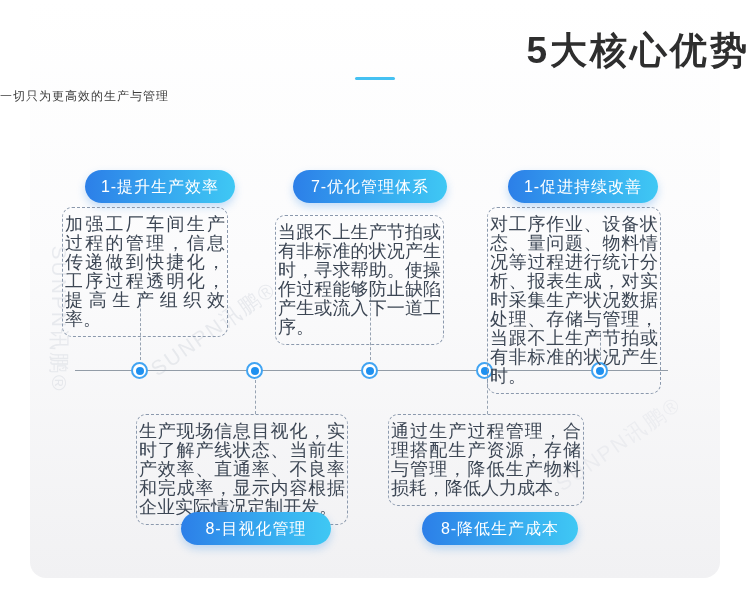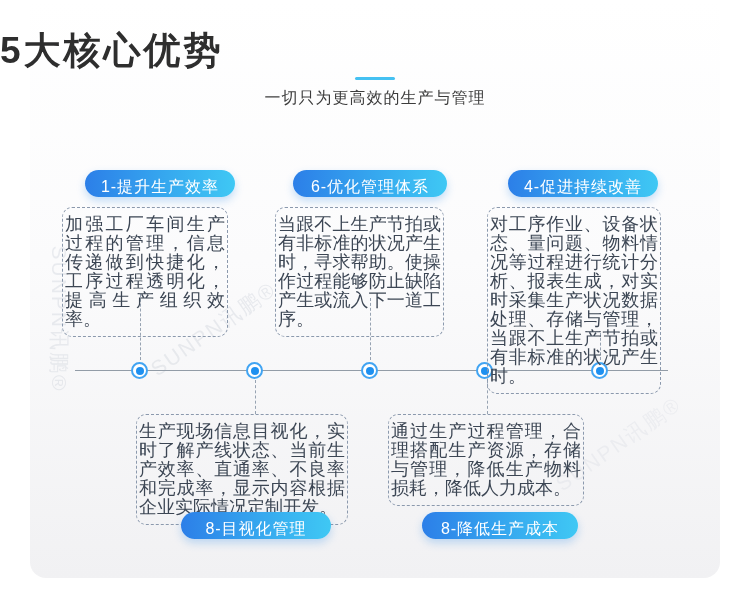--- a/index.html
+++ b/index.html
@@ -7,33 +7,33 @@
     width:750px;height:605px;position:relative;overflow:hidden;
     background:#ffffff;
     font-family:"Liberation Sans","DejaVu Sans",sans-serif;
   }
   .panel{
     position:absolute;left:30px;top:0;width:690px;height:578px;
     background:linear-gradient(180deg,#ffffff 0%,#fbfbfc 45%,#f1f1f3 100%);
     border-radius:0 0 16px 16px;
   }
   .page-title{
-    position:absolute;left:0;top:26px;width:750px;text-align:left;
+    position:absolute;left:0;top:26px;width:750px;text-align:right;
     font-size:37px;font-weight:600;color:#2e2e2e;letter-spacing:3px;
   }
   .title-underline{
     position:absolute;left:50%;top:77px;transform:translateX(-50%);
     width:40px;height:3px;background:#45c1f2;border-radius:2px;
   }
   .page-subtitle{
-    position:absolute;left:0;top:88px;width:750px;text-align:center;
-    font-size:16px;color:#3c3c3c;letter-spacing:1px;
+    position:absolute;left:0;top:88px;width:750px;text-align:left;
+    font-size:12px;color:#3c3c3c;letter-spacing:1px;
   }
   .badge{
-    position:absolute;height:27px;line-height:33px;text-align:center;
+    position:absolute;height:33px;line-height:33px;text-align:center;
     border-radius:17px;color:#ffffff;font-size:16px;letter-spacing:1px;
     background:linear-gradient(90deg,#2c7fe8 0%,#36a9ef 55%,#3fc8f4 100%);
     box-shadow:0 4px 9px rgba(47,140,235,0.28);
   }
   .adv-box{
     position:absolute;border:1px dashed #8b99ad;border-radius:10px;
     padding:7px 2px;font-size:18px;line-height:19px;color:#3c4654;
     text-align:justify;background:transparent;
   }
   .connector{
@@ -81,23 +81,23 @@
 
 <div class="connector" style="left:140px;top:294px;height:66px"></div>
 <div class="connector" style="left:255px;top:380px;height:34px"></div>
 <div class="connector" style="left:370px;top:298px;height:62px"></div>
 <div class="connector" style="left:487px;top:380px;height:34px"></div>
 <div class="connector" style="left:600px;top:333px;height:27px"></div>
 
 <div class="badge" style="left:85px;top:170px;width:150px">1-提升生产效率</div>
 <div class="adv-box" style="left:62px;top:207px;width:160px">加强工厂车间生产过程的管理，信息传递做到快捷化，工序过程透明化，提高生产组织效率。</div>
 
-<div class="badge" style="left:293px;top:170px;width:154px">6-优化管理体系</div>
-<div class="adv-box" style="left:275px;top:207px;width:163px">当跟不上生产节拍或有非标准的状况产生时，寻求帮助。使操作过程能够防止缺陷产生或流入下一道工序。</div>
+<div class="badge" style="left:293px;top:170px;width:154px">7-优化管理体系</div>
+<div class="adv-box" style="left:275px;top:215px;width:163px">当跟不上生产节拍或有非标准的状况产生时，寻求帮助。使操作过程能够防止缺陷产生或流入下一道工序。</div>
 
-<div class="badge" style="left:508px;top:170px;width:150px">4-促进持续改善</div>
+<div class="badge" style="left:508px;top:170px;width:150px">1-促进持续改善</div>
 <div class="adv-box" style="left:487px;top:207px;width:168px">对工序作业、设备状态、量问题、物料情况等过程进行统计分析、报表生成，对实时采集生产状况数据处理、存储与管理，当跟不上生产节拍或有非标准的状况产生时。</div>
 
 <div class="adv-box" style="left:136px;top:414px;width:206px">生产现场信息目视化，实时了解产线状态、当前生产效率、直通率、不良率和完成率，显示内容根据企业实际情况定制开发。</div>
 <div class="badge" style="left:181px;top:512px;width:150px">8-目视化管理</div>
 
 <div class="adv-box" style="left:388px;top:414px;width:190px">通过生产过程管理，合理搭配生产资源，存储与管理，降低生产物料损耗，降低人力成本。</div>
 <div class="badge" style="left:422px;top:512px;width:156px">8-降低生产成本</div>
 
 </body></html>

